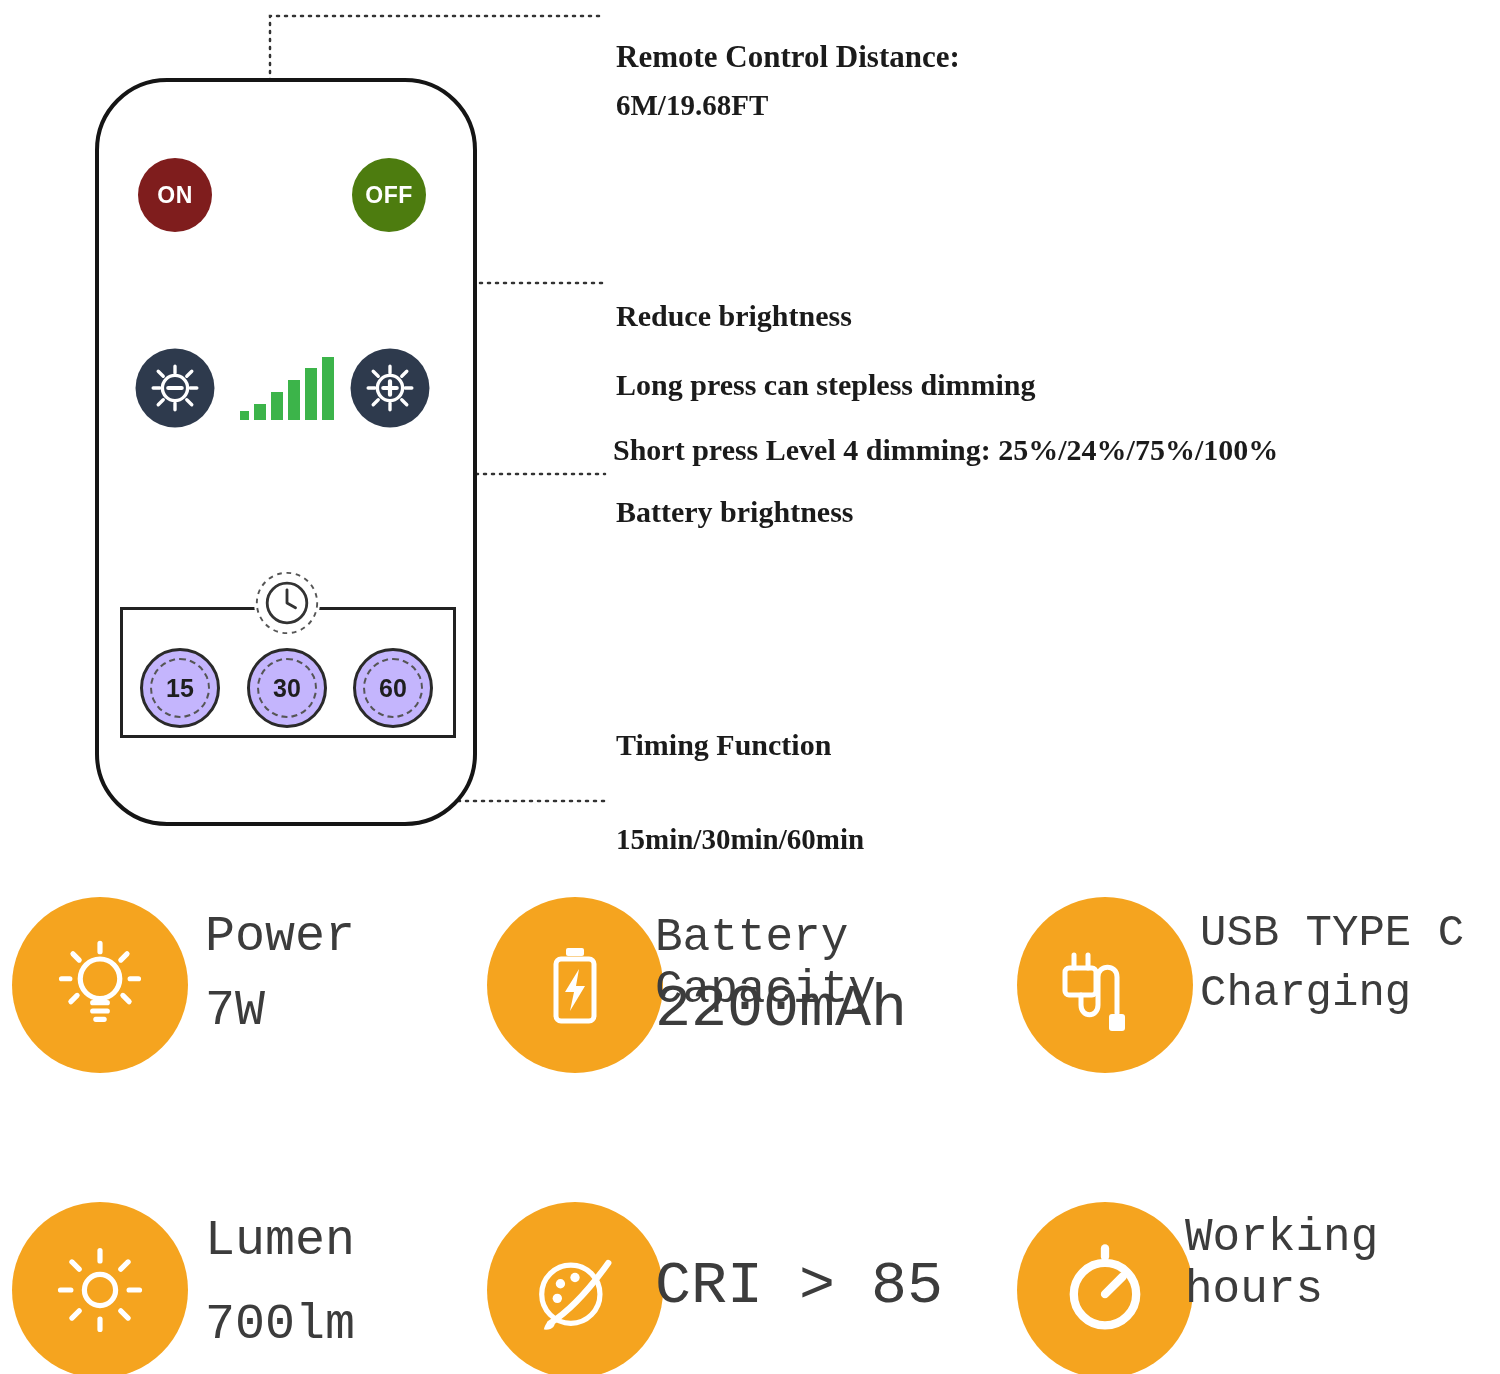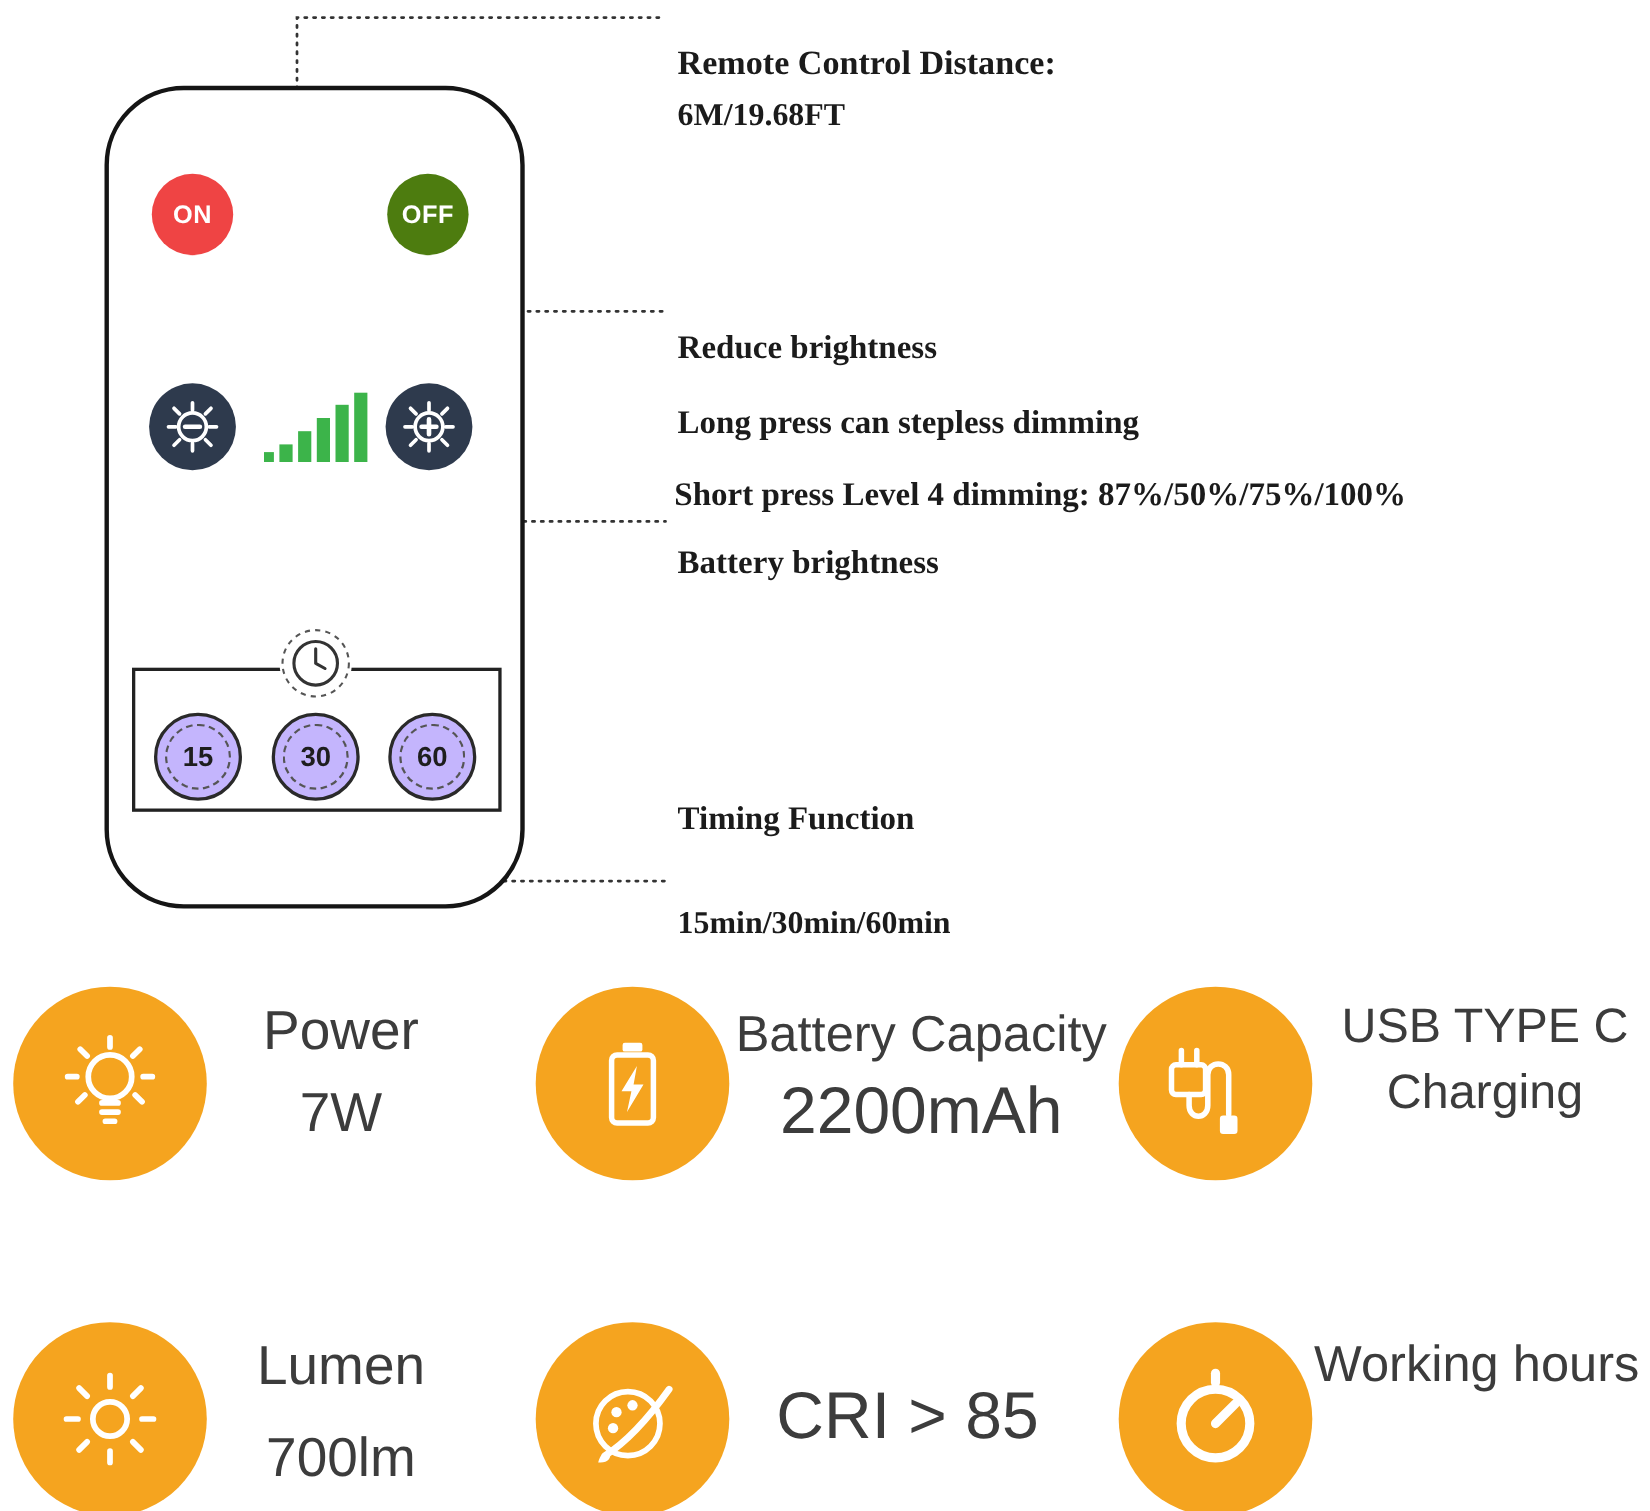--- a/index.html
+++ b/index.html
@@ -10,21 +10,21 @@
   .annotation { position:absolute; font-family:"Liberation Serif", serif; font-weight:700;
                 color:#1b1b1b; font-size:30px; white-space:nowrap;margin-top:37px; }
 
   
   .remote-body { position:absolute; left:95px; top:78px; width:382px; height:748px;
                  border:4px solid #151515; border-radius:72px; background:#fff; }
   .pill-btn { position:absolute; width:74px; height:74px; border-radius:50%;
               display:flex; align-items:center; justify-content:center;
               color:#fff; font-family:"Liberation Sans", sans-serif; font-weight:700;
               font-size:23px; letter-spacing:.5px; }
-  .btn-on  { left:138px; top:158px; background:#ef4444; }
+  .btn-on  { left:138px; top:158px; background:#7f1d1d; }
   .btn-off { left:352px; top:158px; background:#4d7c0f; }
   .dim-btn { position:absolute; width:84px; height:84px; }
   .dim-minus { left:133px; top:346px; }
   .dim-plus  { left:348px; top:346px; }
 
   .signal { position:absolute; left:240px; top:356px; height:64px;
             display:flex; align-items:flex-end; gap:5px; }
   .signal .dot { width:9px; height:9px; background:#3CB44A; }
   .signal .bar { width:12px; background:#3CB44A; }
   .b1{height:16px} .b2{height:28px} .b3{height:40px} .b4{height:52px} .b5{height:63px}
@@ -44,22 +44,22 @@
 
   
   .lines { position:absolute; left:0; top:0; pointer-events:none; }
 
   
   .feature-circle { position:absolute; width:176px; height:176px; border-radius:50%;
                     background:#F5A41F; display:flex; align-items:center; justify-content:center; }
   .fc1{left:12px;  top:897px}  .fc2{left:487px; top:897px}  .fc3{left:1017px; top:897px}
   .fc4{left:12px;  top:1202px} .fc5{left:487px; top:1202px} .fc6{left:1017px; top:1202px}
 
-  .ftext { position:absolute; font-family:Liberation Sans, sans-serif;
-           color:#3c3c3c; text-align:center; }
+  .ftext { position:absolute; font-family:Liberation Mono, monospace;
+           color:#3c3c3c; text-align:left; }
 </style>
 </head>
 <body>
 
 <div class="canvas">
 
   <svg class="lines" width="1500" height="860">
     <g fill="none" stroke="#333" stroke-width="2.5" stroke-dasharray="2 6" stroke-linecap="round">
       <path d="M270 185 V16 H600"></path>
       <path d="M175 346 V283 H605"></path>
@@ -119,21 +119,21 @@
     <span>30</span>
   </div>
   <div class="timer-btn t60">
     <span>60</span>
   </div>
 
   <div class="annotation" style="left:616px; top:2px; font-size:31px">Remote Control Distance:</div>
   <div class="annotation" style="left:616px; top:52px; width:430px; text-align:left; font-size:29px">6M/19.68FT</div>
   <div class="annotation" style="left:616px; top:262px">Reduce brightness</div>
   <div class="annotation" style="left:616px; top:331px">Long press can stepless dimming</div>
-  <div class="annotation" style="left:613px; top:396px">Short press Level 4 dimming: 87%/50%/75%/100%</div>
+  <div class="annotation" style="left:613px; top:396px">Short press Level 4 dimming: 25%/24%/75%/100%</div>
   <div class="annotation" style="left:616px; top:458px">Battery brightness</div>
   <div class="annotation" style="left:616px; top:691px">Timing Function</div>
   <div class="annotation" style="left:616px; top:786px; font-size:29px">15min/30min/60min</div>
 
   <div class="feature-circle fc1">
     <svg viewBox="0 0 100 100" width="104" height="104">
       <g stroke="#fff" stroke-width="5" fill="none" stroke-linecap="round">
         <circle cx="50" cy="44" r="19"></circle>
         <path d="M43 67 h14 M43 75 h14 M46 83 h8"></path>
         <path d="M50 10 v8 M24 20 l6 6 M76 20 l-6 6 M13 44 h8 M79 44 h8 M22 66 l6 -6 M78 66 l-6 -6"></path>

